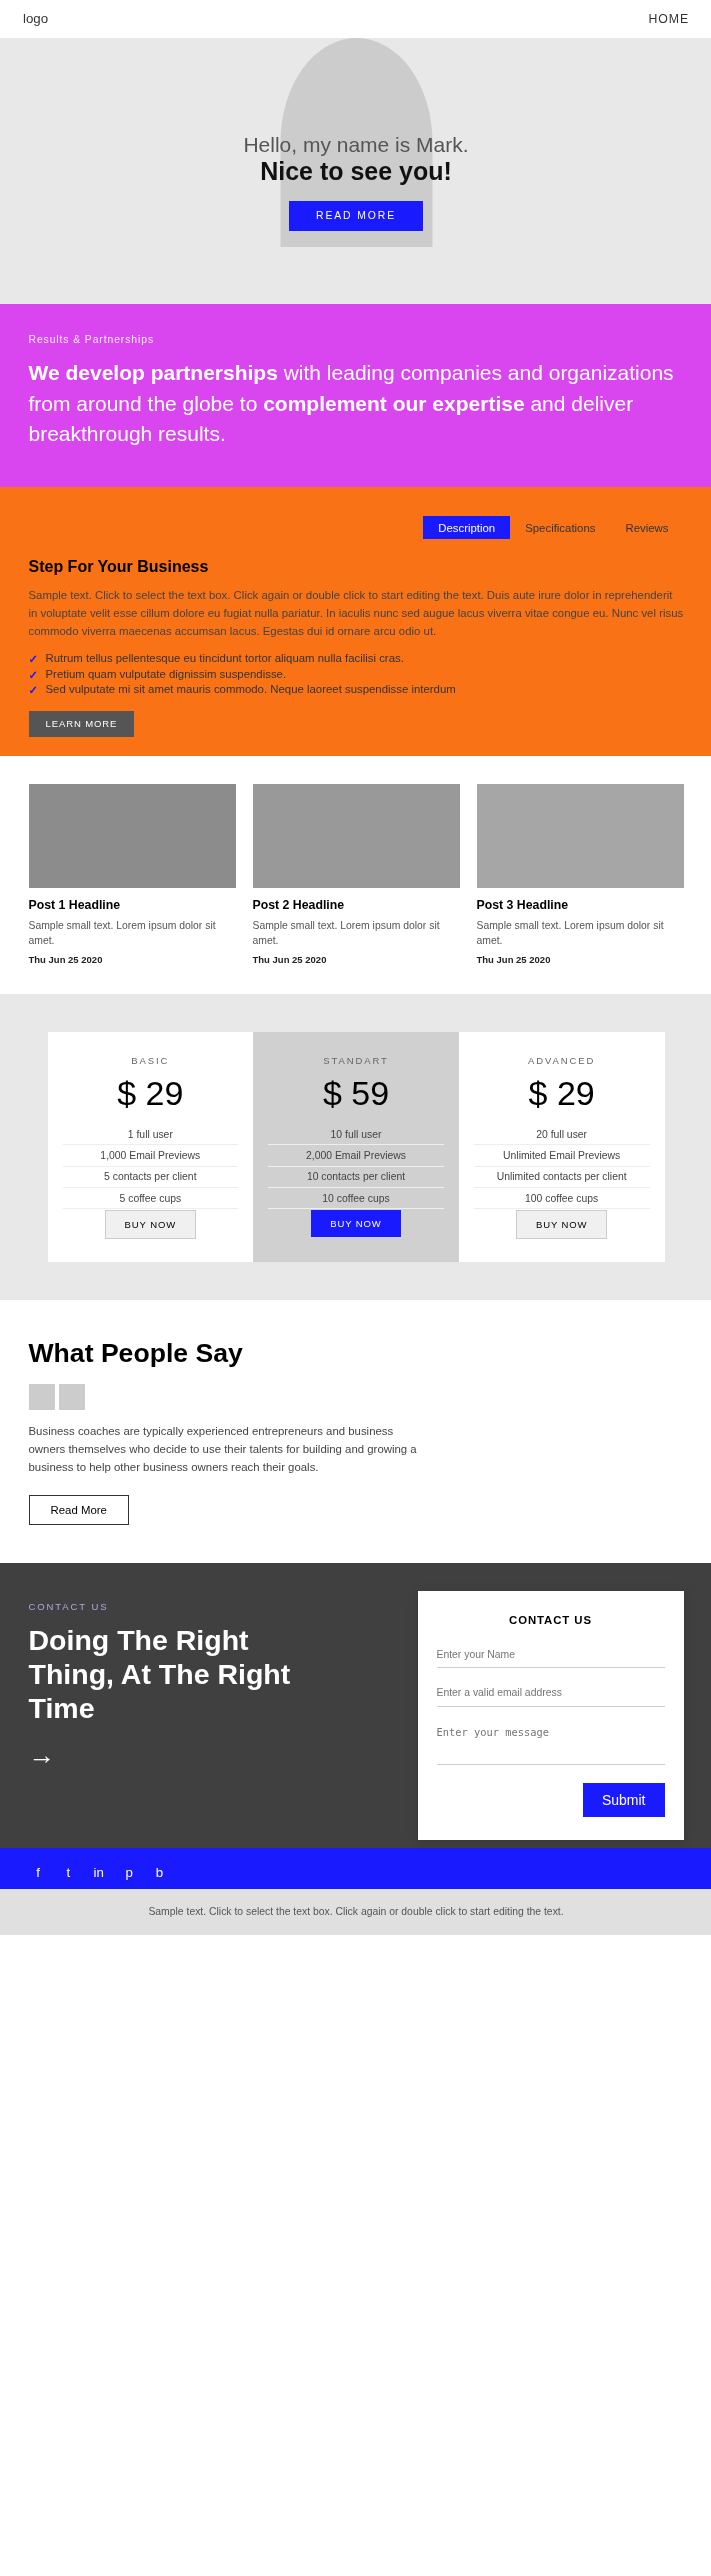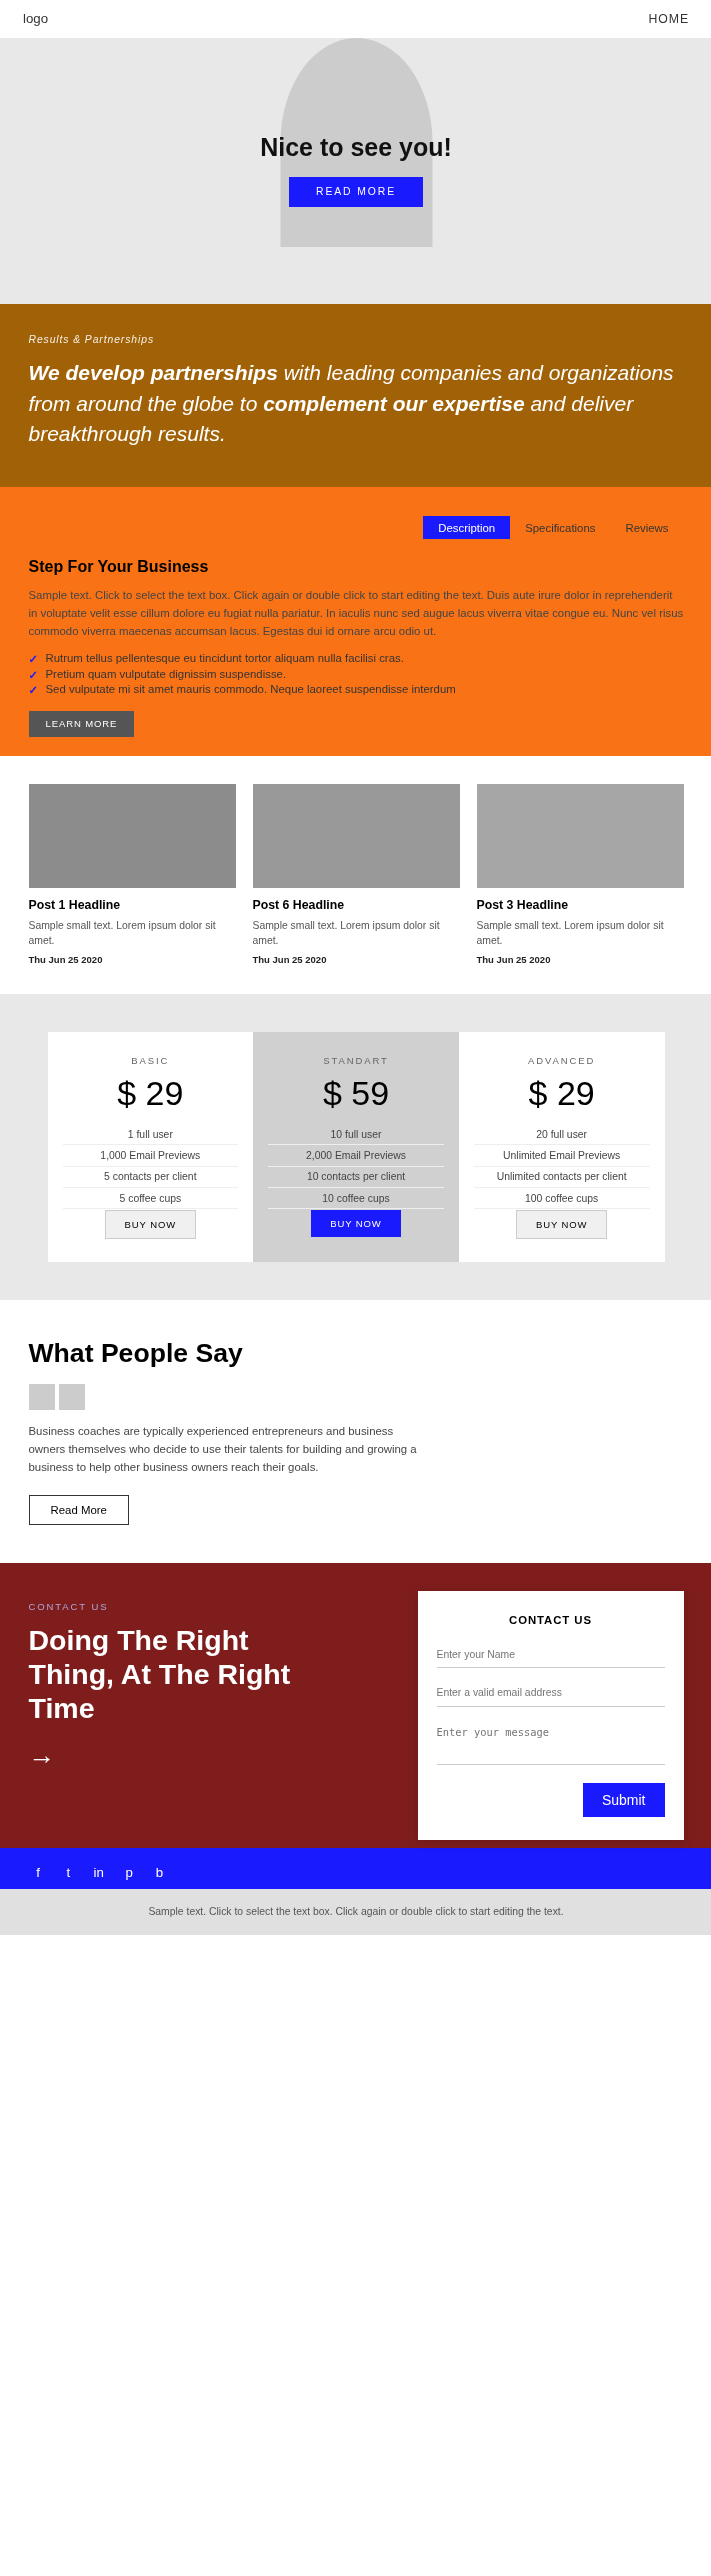--- a/index.html
+++ b/index.html
@@ -29,21 +29,21 @@
     .hero-content { position: relative; z-index: 2; padding-top: 57px; }
     .hero-greeting { font-size: 21px; color: #555; font-weight: 300; }
     .hero-name { font-size: 25px; color: #111; font-weight: 800; margin-bottom: 15px; }
     .hero-btn {
       background: #1a1aff; color: #fff; border: none; padding: 9.5px 26.6px;
       font-size: 10.4px; letter-spacing: 1.9px; cursor: pointer; text-transform: uppercase;
     }
 
     
     .partnerships {
-      background: #a16207; color: #fff; padding: 30px 28.5px 38px; font-style: italic;
+      background: #d946ef; color: #fff; padding: 30px 28.5px 38px;
     }
     .partnerships-label {
       font-size: 10.4px; letter-spacing: 0.9px; margin-bottom: 13.3px; opacity: 0.9;
     }
     .partnerships-text { font-size: 21px; line-height: 1.45; }
     .partnerships-text strong { font-weight: 800; }
 
     
     .tabs-section { padding: 28.5px 28.5px 19px; background: #f97316; }
     .tabs-bar { display: flex; justify-content: flex-end; margin-bottom: 19px; gap: 0; }
@@ -96,21 +96,21 @@
     .testimonials-title { font-size: 26.6px; font-weight: 800; margin-bottom: 15px; }
     .testimonials-avatars { display: flex; gap: 3.8px; margin-bottom: 11.4px; }
     .avatar-sq { width: 26.6px; height: 26.6px; background: #ccc; }
     .testimonials-text { font-size: 11.4px; color: #444; line-height: 1.6; margin-bottom: 19px; max-width: 398px; }
     .read-more-btn {
       border: 0.9px solid #333; background: #fff; padding: 7.6px 21px;
       font-size: 11.4px; cursor: pointer;
     }
 
     
-    .contact-section { background: #7f1d1d; padding: 38px 28.5px; position: relative; min-height: 285px; }
+    .contact-section { background: #404040; padding: 38px 28.5px; position: relative; min-height: 285px; }
     .contact-label { font-size: 9.5px; letter-spacing: 1.9px; color: #aad; margin-bottom: 11.4px; text-transform: uppercase; }
     .contact-title { font-size: 28.5px; font-weight: 800; color: #fff; line-height: 1.2; margin-bottom: 15px; max-width: 285px; }
     .contact-arrow { font-size: 26.6px; color: #fff; }
 
     .contact-form-card {
       position: absolute; right: 28.5px; top: 28.5px;
       background: #fff; padding: 23px 19px; width: 266px;
       box-shadow: 0 1.9px 11.4px rgba(0,0,0,0.15);
     }
     .form-card-title { font-size: 11.4px; font-weight: 700; text-align: center; letter-spacing: 0.9px; margin-bottom: 15px; }
@@ -153,20 +153,21 @@
   <nav class="header-nav">
     <span>HOME</span>
   </nav>
 </header>
 
 <section class="hero">
   <div class="hero-figure">
     <div class="hero-figure-shape"></div>
   </div>
   <div class="hero-content">
+    <p class="hero-greeting">Hello, my name is Mark.</p>
     <p class="hero-name">Nice to see you!</p>
     <button class="hero-btn">READ MORE</button>
   </div>
 </section>
 
 <section class="partnerships">
   <div class="partnerships-label">Results &amp; Partnerships</div>
   <div class="partnerships-text">
     <strong>We develop partnerships</strong><span> with leading companies and organizations from around the globe to </span><strong>complement our expertise</strong><span> and deliver breakthrough results.</span>
   </div>
@@ -195,21 +196,21 @@
         <div class="post-img-inner" style="background: hsl(0,0%,55%)"></div>
       </div>
       <div class="post-title">Post 1 Headline</div>
       <div class="post-excerpt">Sample small text. Lorem ipsum dolor sit amet.</div>
       <div class="post-date">Thu Jun 25 2020</div>
     </div>
       <div class="post-card">
       <div class="post-img">
         <div class="post-img-inner" style="background: hsl(0,0%,60%)"></div>
       </div>
-      <div class="post-title">Post 6 Headline</div>
+      <div class="post-title">Post 2 Headline</div>
       <div class="post-excerpt">Sample small text. Lorem ipsum dolor sit amet.</div>
       <div class="post-date">Thu Jun 25 2020</div>
     </div>
       <div class="post-card">
       <div class="post-img">
         <div class="post-img-inner" style="background: hsl(0,0%,65%)"></div>
       </div>
       <div class="post-title">Post 3 Headline</div>
       <div class="post-excerpt">Sample small text. Lorem ipsum dolor sit amet.</div>
       <div class="post-date">Thu Jun 25 2020</div>

